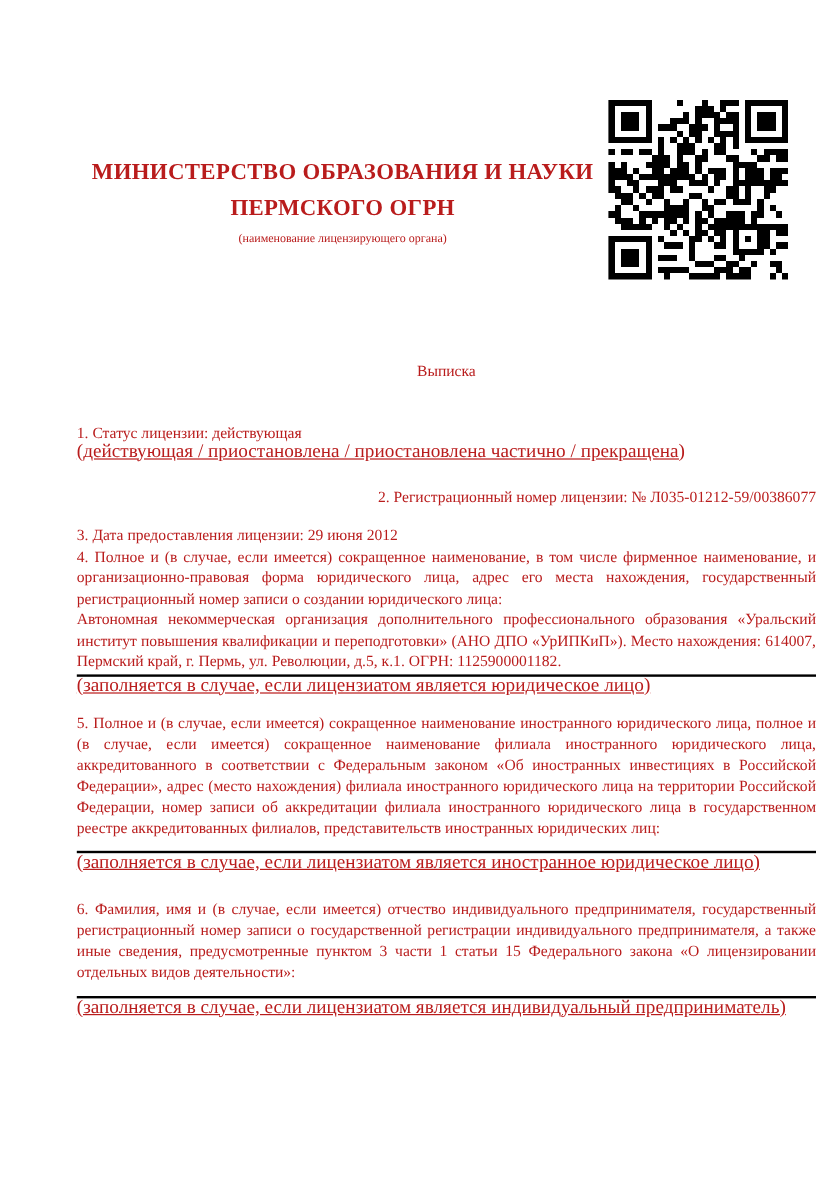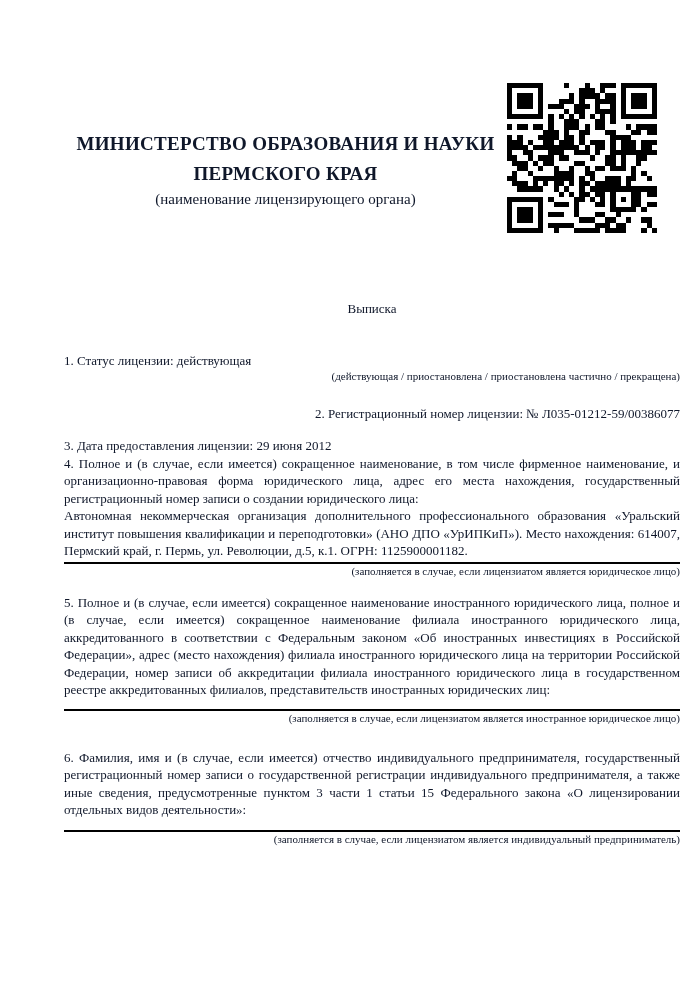--- a/index.html
+++ b/index.html
@@ -2,21 +2,21 @@
 <html lang="ru"><head>
 <meta charset="utf-8">
 <style>
   html, body { margin: 0; padding: 0; background: #ffffff; }
   .page {
     width: 700px;
     height: 848px;
     position: relative;
     margin: 0 auto;
     background: #ffffff;
-    color: #0f172a;
+    color: #b91c1c;
     font-family: "Liberation Serif", "DejaVu Serif", serif;
     font-size: 13px;
     line-height: 17.5px;
     overflow: hidden;
     box-sizing: border-box;
   }
   
   .header {
     display: flex;
     align-items: flex-start;
@@ -28,44 +28,45 @@
     text-align: center;
     padding-top: 46px;
   }
   .ministry-line {
     font-size: 19px;
     line-height: 30px;
     font-weight: bold;
     letter-spacing: 0.3px;
   }
   .ministry-caption {
-    font-size: 15px;
+    font-size: 10px;
     line-height: 13px;
     margin-top: 4px;
   }
   .qr-box {
     width: 150px;
     height: 150px;
     flex: 0 0 150px;
   }
   
   .content {
     padding: 0 20px 0 64px;
   }
   .doc-title {
     margin-top: 66px;
     text-align: center;
     line-height: 20px;
   }
   .item { margin-top: 0; }
   .just { text-align: justify; }
   .small-caption {
-    font-size: 11px;
+    font-size: 16px;
     line-height: 13px;
-    text-align: right;
+    text-align: left;
+    text-decoration: underline;
   }
   .rule {
     border-top: 2px solid #000000;
     height: 0;
   }
   .mt-item1 { margin-top: 33px; }
   .mt-item2 { margin-top: 22px; text-align: right; }
   .mt-item3 { margin-top: 15px; }
   .mt-item4 { }
   .mt-item5 { margin-top: 16px; }
@@ -85,21 +86,21 @@
   }
 </style>
 </head>
 <body>
 
 <div class="page">
 
   <div class="header">
     <div class="ministry-block">
       <div class="ministry-line">МИНИСТЕРСТВО ОБРАЗОВАНИЯ И НАУКИ</div>
-      <div class="ministry-line">ПЕРМСКОГО КРАЯ</div>
+      <div class="ministry-line">ПЕРМСКОГО ОГРН</div>
       <div class="ministry-caption">(наименование лицензирующего органа)</div>
     </div>
     <div class="qr-box" id="qr-box"><svg viewBox="0 0 29 29" width="150" height="150" shape-rendering="crispEdges">
           <path d="M0 0h1v1h-1zM1 0h1v1h-1zM2 0h1v1h-1zM3 0h1v1h-1zM4 0h1v1h-1zM5 0h1v1h-1zM6 0h1v1h-1zM11 0h1v1h-1zM15 0h1v1h-1zM18 0h1v1h-1zM19 0h1v1h-1zM20 0h1v1h-1zM22 0h1v1h-1zM23 0h1v1h-1zM24 0h1v1h-1zM25 0h1v1h-1zM26 0h1v1h-1zM27 0h1v1h-1zM28 0h1v1h-1zM0 1h1v1h-1zM6 1h1v1h-1zM14 1h1v1h-1zM15 1h1v1h-1zM16 1h1v1h-1zM18 1h1v1h-1zM22 1h1v1h-1zM28 1h1v1h-1zM0 2h1v1h-1zM2 2h1v1h-1zM3 2h1v1h-1zM4 2h1v1h-1zM6 2h1v1h-1zM12 2h1v1h-1zM14 2h1v1h-1zM15 2h1v1h-1zM16 2h1v1h-1zM17 2h1v1h-1zM19 2h1v1h-1zM20 2h1v1h-1zM22 2h1v1h-1zM24 2h1v1h-1zM25 2h1v1h-1zM26 2h1v1h-1zM28 2h1v1h-1zM0 3h1v1h-1zM2 3h1v1h-1zM3 3h1v1h-1zM4 3h1v1h-1zM6 3h1v1h-1zM10 3h1v1h-1zM11 3h1v1h-1zM12 3h1v1h-1zM14 3h1v1h-1zM17 3h1v1h-1zM18 3h1v1h-1zM19 3h1v1h-1zM20 3h1v1h-1zM22 3h1v1h-1zM24 3h1v1h-1zM25 3h1v1h-1zM26 3h1v1h-1zM28 3h1v1h-1zM0 4h1v1h-1zM2 4h1v1h-1zM3 4h1v1h-1zM4 4h1v1h-1zM6 4h1v1h-1zM8 4h1v1h-1zM9 4h1v1h-1zM10 4h1v1h-1zM13 4h1v1h-1zM14 4h1v1h-1zM15 4h1v1h-1zM17 4h1v1h-1zM20 4h1v1h-1zM22 4h1v1h-1zM24 4h1v1h-1zM25 4h1v1h-1zM26 4h1v1h-1zM28 4h1v1h-1zM0 5h1v1h-1zM6 5h1v1h-1zM11 5h1v1h-1zM13 5h1v1h-1zM14 5h1v1h-1zM17 5h1v1h-1zM18 5h1v1h-1zM19 5h1v1h-1zM20 5h1v1h-1zM22 5h1v1h-1zM28 5h1v1h-1zM0 6h1v1h-1zM1 6h1v1h-1zM2 6h1v1h-1zM3 6h1v1h-1zM4 6h1v1h-1zM5 6h1v1h-1zM6 6h1v1h-1zM8 6h1v1h-1zM10 6h1v1h-1zM12 6h1v1h-1zM14 6h1v1h-1zM16 6h1v1h-1zM18 6h1v1h-1zM20 6h1v1h-1zM22 6h1v1h-1zM23 6h1v1h-1zM24 6h1v1h-1zM25 6h1v1h-1zM26 6h1v1h-1zM27 6h1v1h-1zM28 6h1v1h-1zM8 7h1v1h-1zM11 7h1v1h-1zM12 7h1v1h-1zM13 7h1v1h-1zM17 7h1v1h-1zM18 7h1v1h-1zM20 7h1v1h-1zM0 8h1v1h-1zM2 8h1v1h-1zM3 8h1v1h-1zM5 8h1v1h-1zM6 8h1v1h-1zM8 8h1v1h-1zM11 8h1v1h-1zM12 8h1v1h-1zM13 8h1v1h-1zM15 8h1v1h-1zM17 8h1v1h-1zM18 8h1v1h-1zM23 8h1v1h-1zM25 8h1v1h-1zM26 8h1v1h-1zM27 8h1v1h-1zM28 8h1v1h-1zM7 9h1v1h-1zM8 9h1v1h-1zM9 9h1v1h-1zM11 9h1v1h-1zM14 9h1v1h-1zM15 9h1v1h-1zM19 9h1v1h-1zM20 9h1v1h-1zM24 9h1v1h-1zM25 9h1v1h-1zM27 9h1v1h-1zM28 9h1v1h-1zM0 10h1v1h-1zM2 10h1v1h-1zM6 10h1v1h-1zM7 10h1v1h-1zM8 10h1v1h-1zM9 10h1v1h-1zM11 10h1v1h-1zM12 10h1v1h-1zM14 10h1v1h-1zM20 10h1v1h-1zM21 10h1v1h-1zM22 10h1v1h-1zM23 10h1v1h-1zM0 11h1v1h-1zM1 11h1v1h-1zM2 11h1v1h-1zM4 11h1v1h-1zM7 11h1v1h-1zM8 11h1v1h-1zM10 11h1v1h-1zM11 11h1v1h-1zM12 11h1v1h-1zM14 11h1v1h-1zM16 11h1v1h-1zM17 11h1v1h-1zM18 11h1v1h-1zM20 11h1v1h-1zM22 11h1v1h-1zM23 11h1v1h-1zM24 11h1v1h-1zM26 11h1v1h-1zM27 11h1v1h-1zM28 11h1v1h-1zM0 12h1v1h-1zM1 12h1v1h-1zM2 12h1v1h-1zM3 12h1v1h-1zM5 12h1v1h-1zM6 12h1v1h-1zM7 12h1v1h-1zM8 12h1v1h-1zM9 12h1v1h-1zM10 12h1v1h-1zM11 12h1v1h-1zM12 12h1v1h-1zM13 12h1v1h-1zM15 12h1v1h-1zM17 12h1v1h-1zM18 12h1v1h-1zM20 12h1v1h-1zM22 12h1v1h-1zM23 12h1v1h-1zM24 12h1v1h-1zM26 12h1v1h-1zM27 12h1v1h-1zM0 13h1v1h-1zM3 13h1v1h-1zM4 13h1v1h-1zM8 13h1v1h-1zM9 13h1v1h-1zM10 13h1v1h-1zM13 13h1v1h-1zM14 13h1v1h-1zM15 13h1v1h-1zM17 13h1v1h-1zM20 13h1v1h-1zM21 13h1v1h-1zM22 13h1v1h-1zM23 13h1v1h-1zM24 13h1v1h-1zM25 13h1v1h-1zM26 13h1v1h-1zM27 13h1v1h-1zM28 13h1v1h-1zM0 14h1v1h-1zM1 14h1v1h-1zM4 14h1v1h-1zM6 14h1v1h-1zM7 14h1v1h-1zM8 14h1v1h-1zM10 14h1v1h-1zM11 14h1v1h-1zM16 14h1v1h-1zM19 14h1v1h-1zM20 14h1v1h-1zM22 14h1v1h-1zM25 14h1v1h-1zM26 14h1v1h-1zM1 15h1v1h-1zM2 15h1v1h-1zM3 15h1v1h-1zM5 15h1v1h-1zM7 15h1v1h-1zM8 15h1v1h-1zM13 15h1v1h-1zM14 15h1v1h-1zM19 15h1v1h-1zM20 15h1v1h-1zM22 15h1v1h-1zM25 15h1v1h-1zM2 16h1v1h-1zM3 16h1v1h-1zM6 16h1v1h-1zM9 16h1v1h-1zM12 16h1v1h-1zM15 16h1v1h-1zM17 16h1v1h-1zM18 16h1v1h-1zM20 16h1v1h-1zM21 16h1v1h-1zM22 16h1v1h-1zM24 16h1v1h-1zM1 17h1v1h-1zM4 17h1v1h-1zM9 17h1v1h-1zM10 17h1v1h-1zM11 17h1v1h-1zM12 17h1v1h-1zM15 17h1v1h-1zM16 17h1v1h-1zM24 17h1v1h-1zM26 17h1v1h-1zM0 18h1v1h-1zM1 18h1v1h-1zM5 18h1v1h-1zM6 18h1v1h-1zM7 18h1v1h-1zM8 18h1v1h-1zM9 18h1v1h-1zM10 18h1v1h-1zM11 18h1v1h-1zM12 18h1v1h-1zM14 18h1v1h-1zM16 18h1v1h-1zM19 18h1v1h-1zM20 18h1v1h-1zM21 18h1v1h-1zM23 18h1v1h-1zM24 18h1v1h-1zM27 18h1v1h-1zM1 19h1v1h-1zM2 19h1v1h-1zM3 19h1v1h-1zM5 19h1v1h-1zM7 19h1v1h-1zM9 19h1v1h-1zM10 19h1v1h-1zM12 19h1v1h-1zM14 19h1v1h-1zM15 19h1v1h-1zM17 19h1v1h-1zM18 19h1v1h-1zM19 19h1v1h-1zM20 19h1v1h-1zM21 19h1v1h-1zM23 19h1v1h-1zM2 20h1v1h-1zM3 20h1v1h-1zM4 20h1v1h-1zM5 20h1v1h-1zM6 20h1v1h-1zM9 20h1v1h-1zM11 20h1v1h-1zM14 20h1v1h-1zM16 20h1v1h-1zM17 20h1v1h-1zM18 20h1v1h-1zM19 20h1v1h-1zM20 20h1v1h-1zM21 20h1v1h-1zM22 20h1v1h-1zM23 20h1v1h-1zM24 20h1v1h-1zM25 20h1v1h-1zM26 20h1v1h-1zM27 20h1v1h-1zM28 20h1v1h-1zM10 21h1v1h-1zM12 21h1v1h-1zM14 21h1v1h-1zM15 21h1v1h-1zM17 21h1v1h-1zM18 21h1v1h-1zM20 21h1v1h-1zM24 21h1v1h-1zM25 21h1v1h-1zM27 21h1v1h-1zM28 21h1v1h-1zM0 22h1v1h-1zM1 22h1v1h-1zM2 22h1v1h-1zM3 22h1v1h-1zM4 22h1v1h-1zM5 22h1v1h-1zM6 22h1v1h-1zM8 22h1v1h-1zM13 22h1v1h-1zM14 22h1v1h-1zM16 22h1v1h-1zM18 22h1v1h-1zM20 22h1v1h-1zM22 22h1v1h-1zM24 22h1v1h-1zM25 22h1v1h-1zM0 23h1v1h-1zM6 23h1v1h-1zM9 23h1v1h-1zM10 23h1v1h-1zM11 23h1v1h-1zM13 23h1v1h-1zM17 23h1v1h-1zM18 23h1v1h-1zM20 23h1v1h-1zM24 23h1v1h-1zM25 23h1v1h-1zM27 23h1v1h-1zM28 23h1v1h-1zM0 24h1v1h-1zM2 24h1v1h-1zM3 24h1v1h-1zM4 24h1v1h-1zM6 24h1v1h-1zM13 24h1v1h-1zM20 24h1v1h-1zM21 24h1v1h-1zM22 24h1v1h-1zM23 24h1v1h-1zM24 24h1v1h-1zM26 24h1v1h-1zM0 25h1v1h-1zM2 25h1v1h-1zM3 25h1v1h-1zM4 25h1v1h-1zM6 25h1v1h-1zM8 25h1v1h-1zM9 25h1v1h-1zM10 25h1v1h-1zM13 25h1v1h-1zM17 25h1v1h-1zM18 25h1v1h-1zM21 25h1v1h-1zM0 26h1v1h-1zM2 26h1v1h-1zM3 26h1v1h-1zM4 26h1v1h-1zM6 26h1v1h-1zM14 26h1v1h-1zM15 26h1v1h-1zM16 26h1v1h-1zM19 26h1v1h-1zM20 26h1v1h-1zM23 26h1v1h-1zM26 26h1v1h-1zM27 26h1v1h-1zM0 27h1v1h-1zM6 27h1v1h-1zM8 27h1v1h-1zM9 27h1v1h-1zM10 27h1v1h-1zM11 27h1v1h-1zM12 27h1v1h-1zM17 27h1v1h-1zM18 27h1v1h-1zM19 27h1v1h-1zM21 27h1v1h-1zM22 27h1v1h-1zM27 27h1v1h-1zM0 28h1v1h-1zM1 28h1v1h-1zM2 28h1v1h-1zM3 28h1v1h-1zM4 28h1v1h-1zM5 28h1v1h-1zM6 28h1v1h-1zM9 28h1v1h-1zM13 28h1v1h-1zM14 28h1v1h-1zM15 28h1v1h-1zM16 28h1v1h-1zM17 28h1v1h-1zM19 28h1v1h-1zM20 28h1v1h-1zM21 28h1v1h-1zM22 28h1v1h-1zM26 28h1v1h-1zM28 28h1v1h-1z" fill="#000000"></path>
         </svg></div>
   </div>
 
   <div class="content">
 
     <div class="doc-title">

